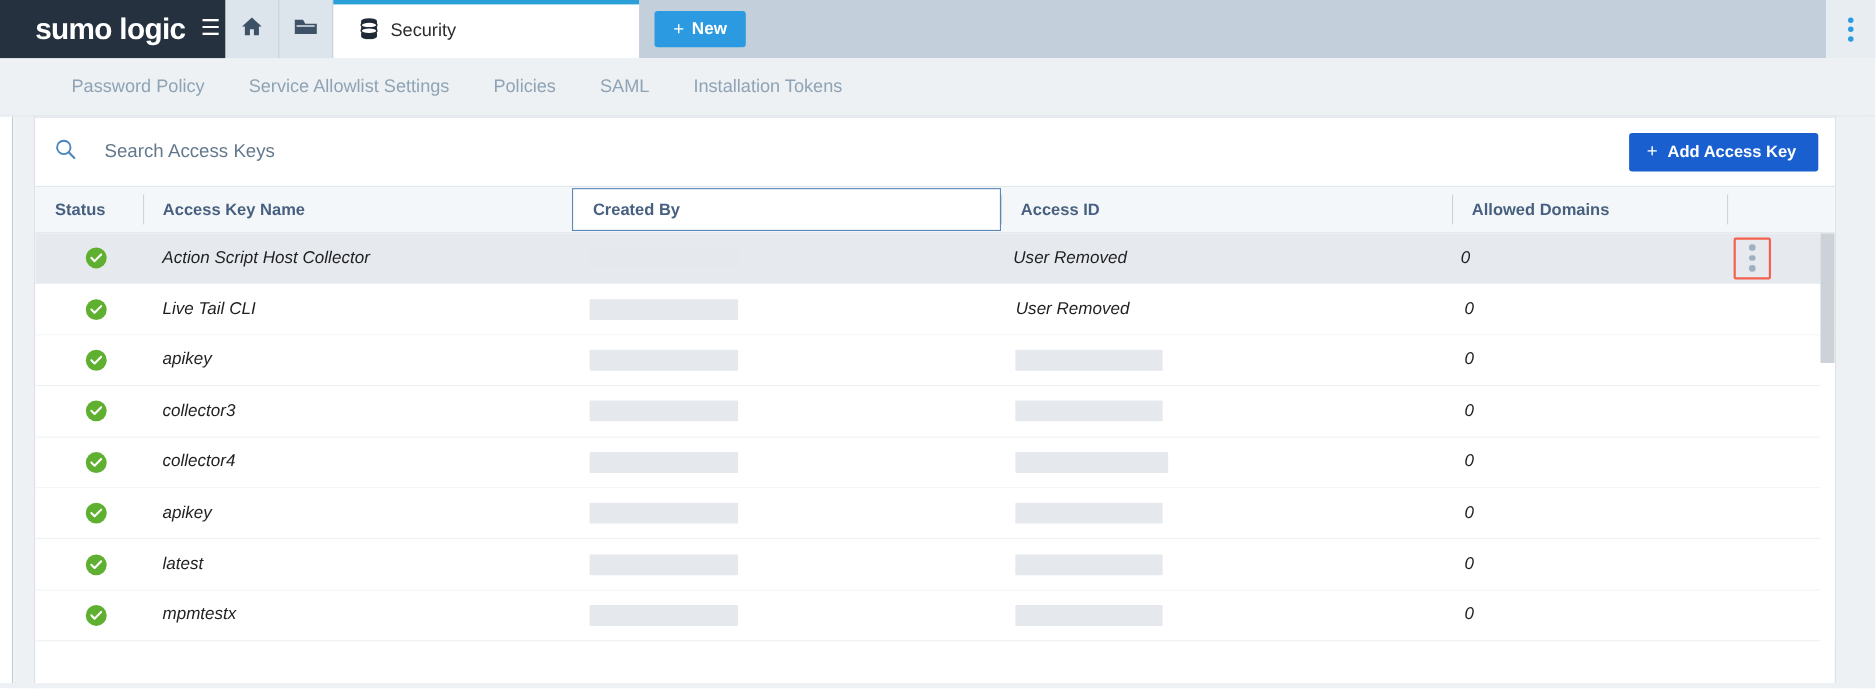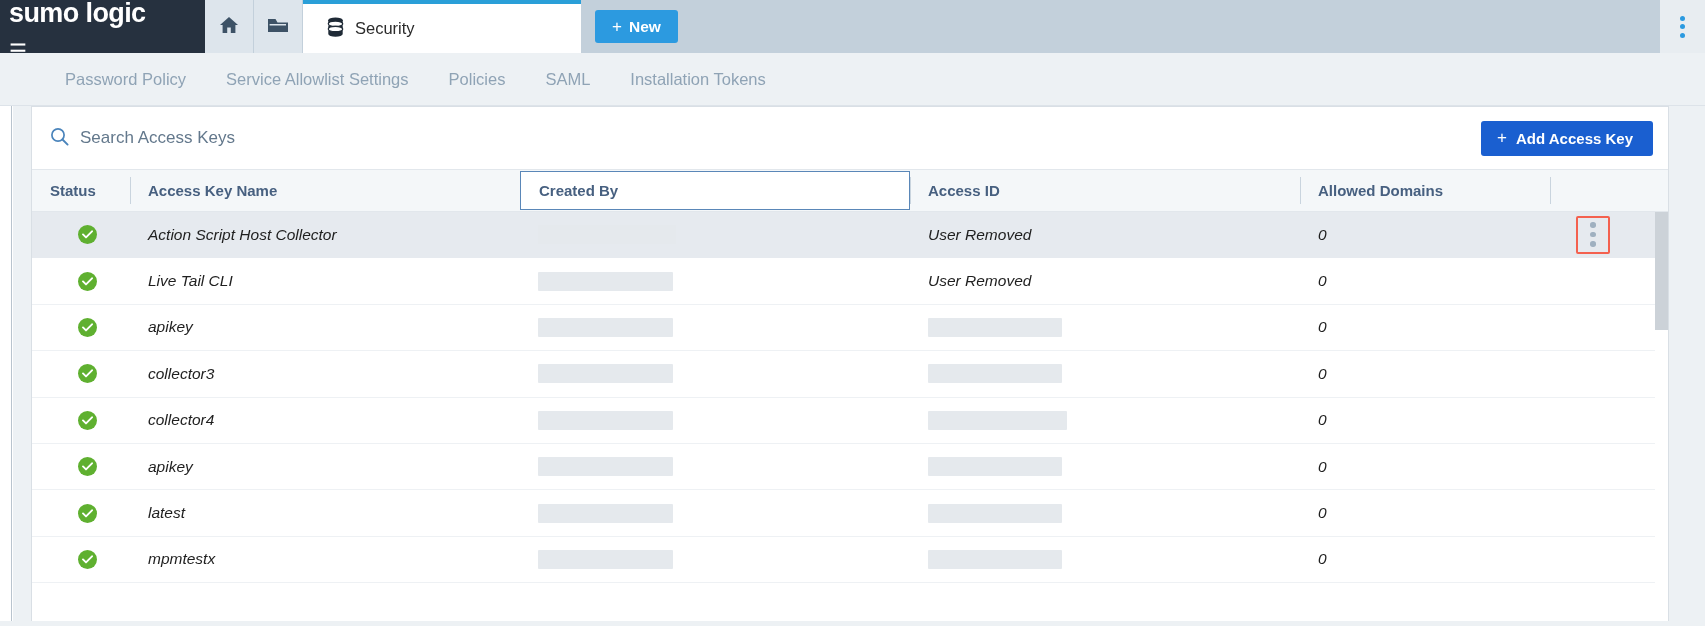--- a/index.html
+++ b/index.html
@@ -21,24 +21,23 @@
   
   .topbar {
     position: absolute; left: 0; top: 0;
     width: 1705px; height: 53px;
     background: #c3d0db;
     display: flex; align-items: stretch;
   }
   .brand {
     width: 205px; height: 53px;
     background: #26313f;
-    display: flex; align-items: flex-start;
-    padding-left: 9px;
+    display: flex; align-items: center;
+    padding-left: 32px;
     gap: 14px;
-    flex-direction: column;
   }
   .brand-logo {
     color: #ffffff;
     font-size: 27px;
     font-weight: 700;
     letter-spacing: -0.6px;
     line-height: 1;
   }
   .brand-burger {
     color: #ffffff;
@@ -147,21 +146,21 @@
   }
 
   
   .toolbar {
     height: 62px;
     display: flex; align-items: center;
     padding: 0 15px 0 18px;
     background: #ffffff;
   }
   .search-box {
-    display: flex; align-items: center; gap: 11px;
+    display: flex; align-items: center; gap: 26px;
     flex: 1;
   }
   .search-icon { flex: 0 0 auto; }
   .search-input {
     border: none; outline: none;
     font-family: "Liberation Sans", sans-serif;
     font-size: 17px;
     color: #5f7competitor;
     color: #63788c;
     background: transparent;
@@ -214,21 +213,21 @@
     border: 1px solid #5a87b8;
     background: #ffffff;
     margin: 1px 0;
   }
   .th.focused::before { display: none; }
 
   .col-status  { width: 98px; }
   .col-name    { width: 390px; }
   .col-id      { width: 390px; }
   .col-created { width: 390px; }
-  .col-domains { width: 250px; }
+  .col-domains { width: 250px; margin-left: 20px; }
   .col-actions { flex: 1; }
 
   .tbody {
     height: 372px;
     overflow: hidden;
     position: relative;
     font-style: italic;
   }
   .tr {
     display: flex; align-items: center;

